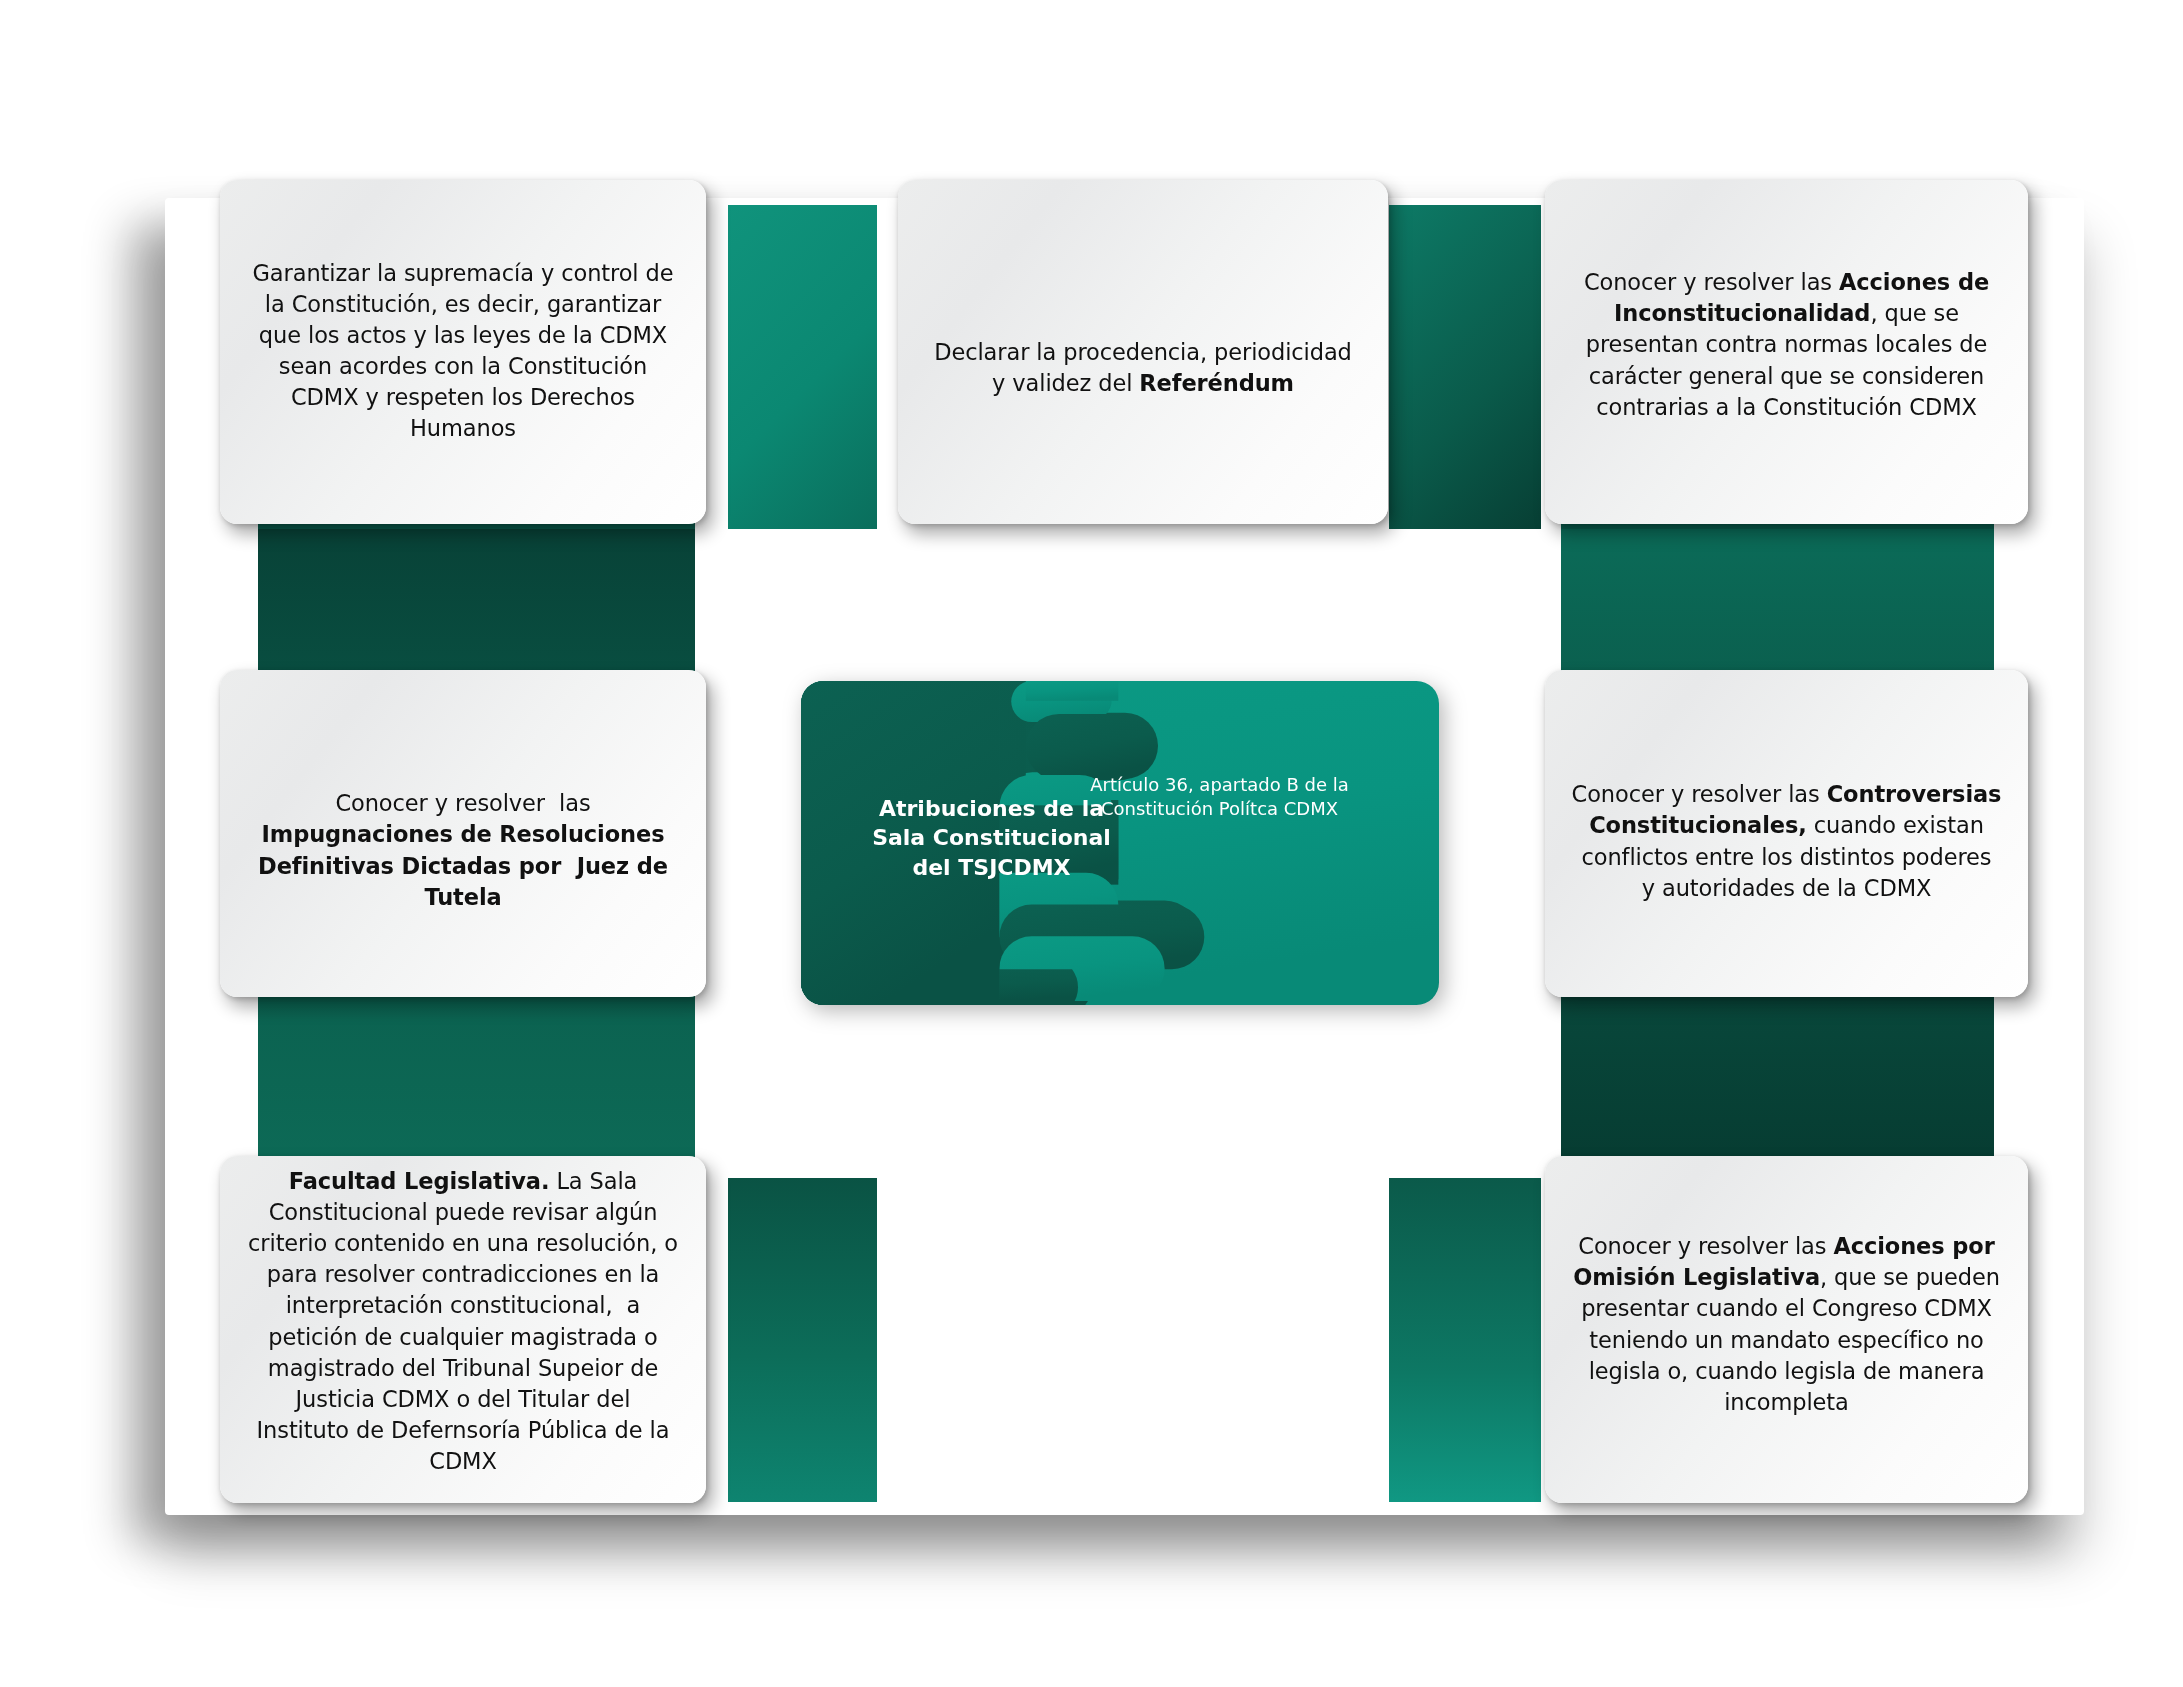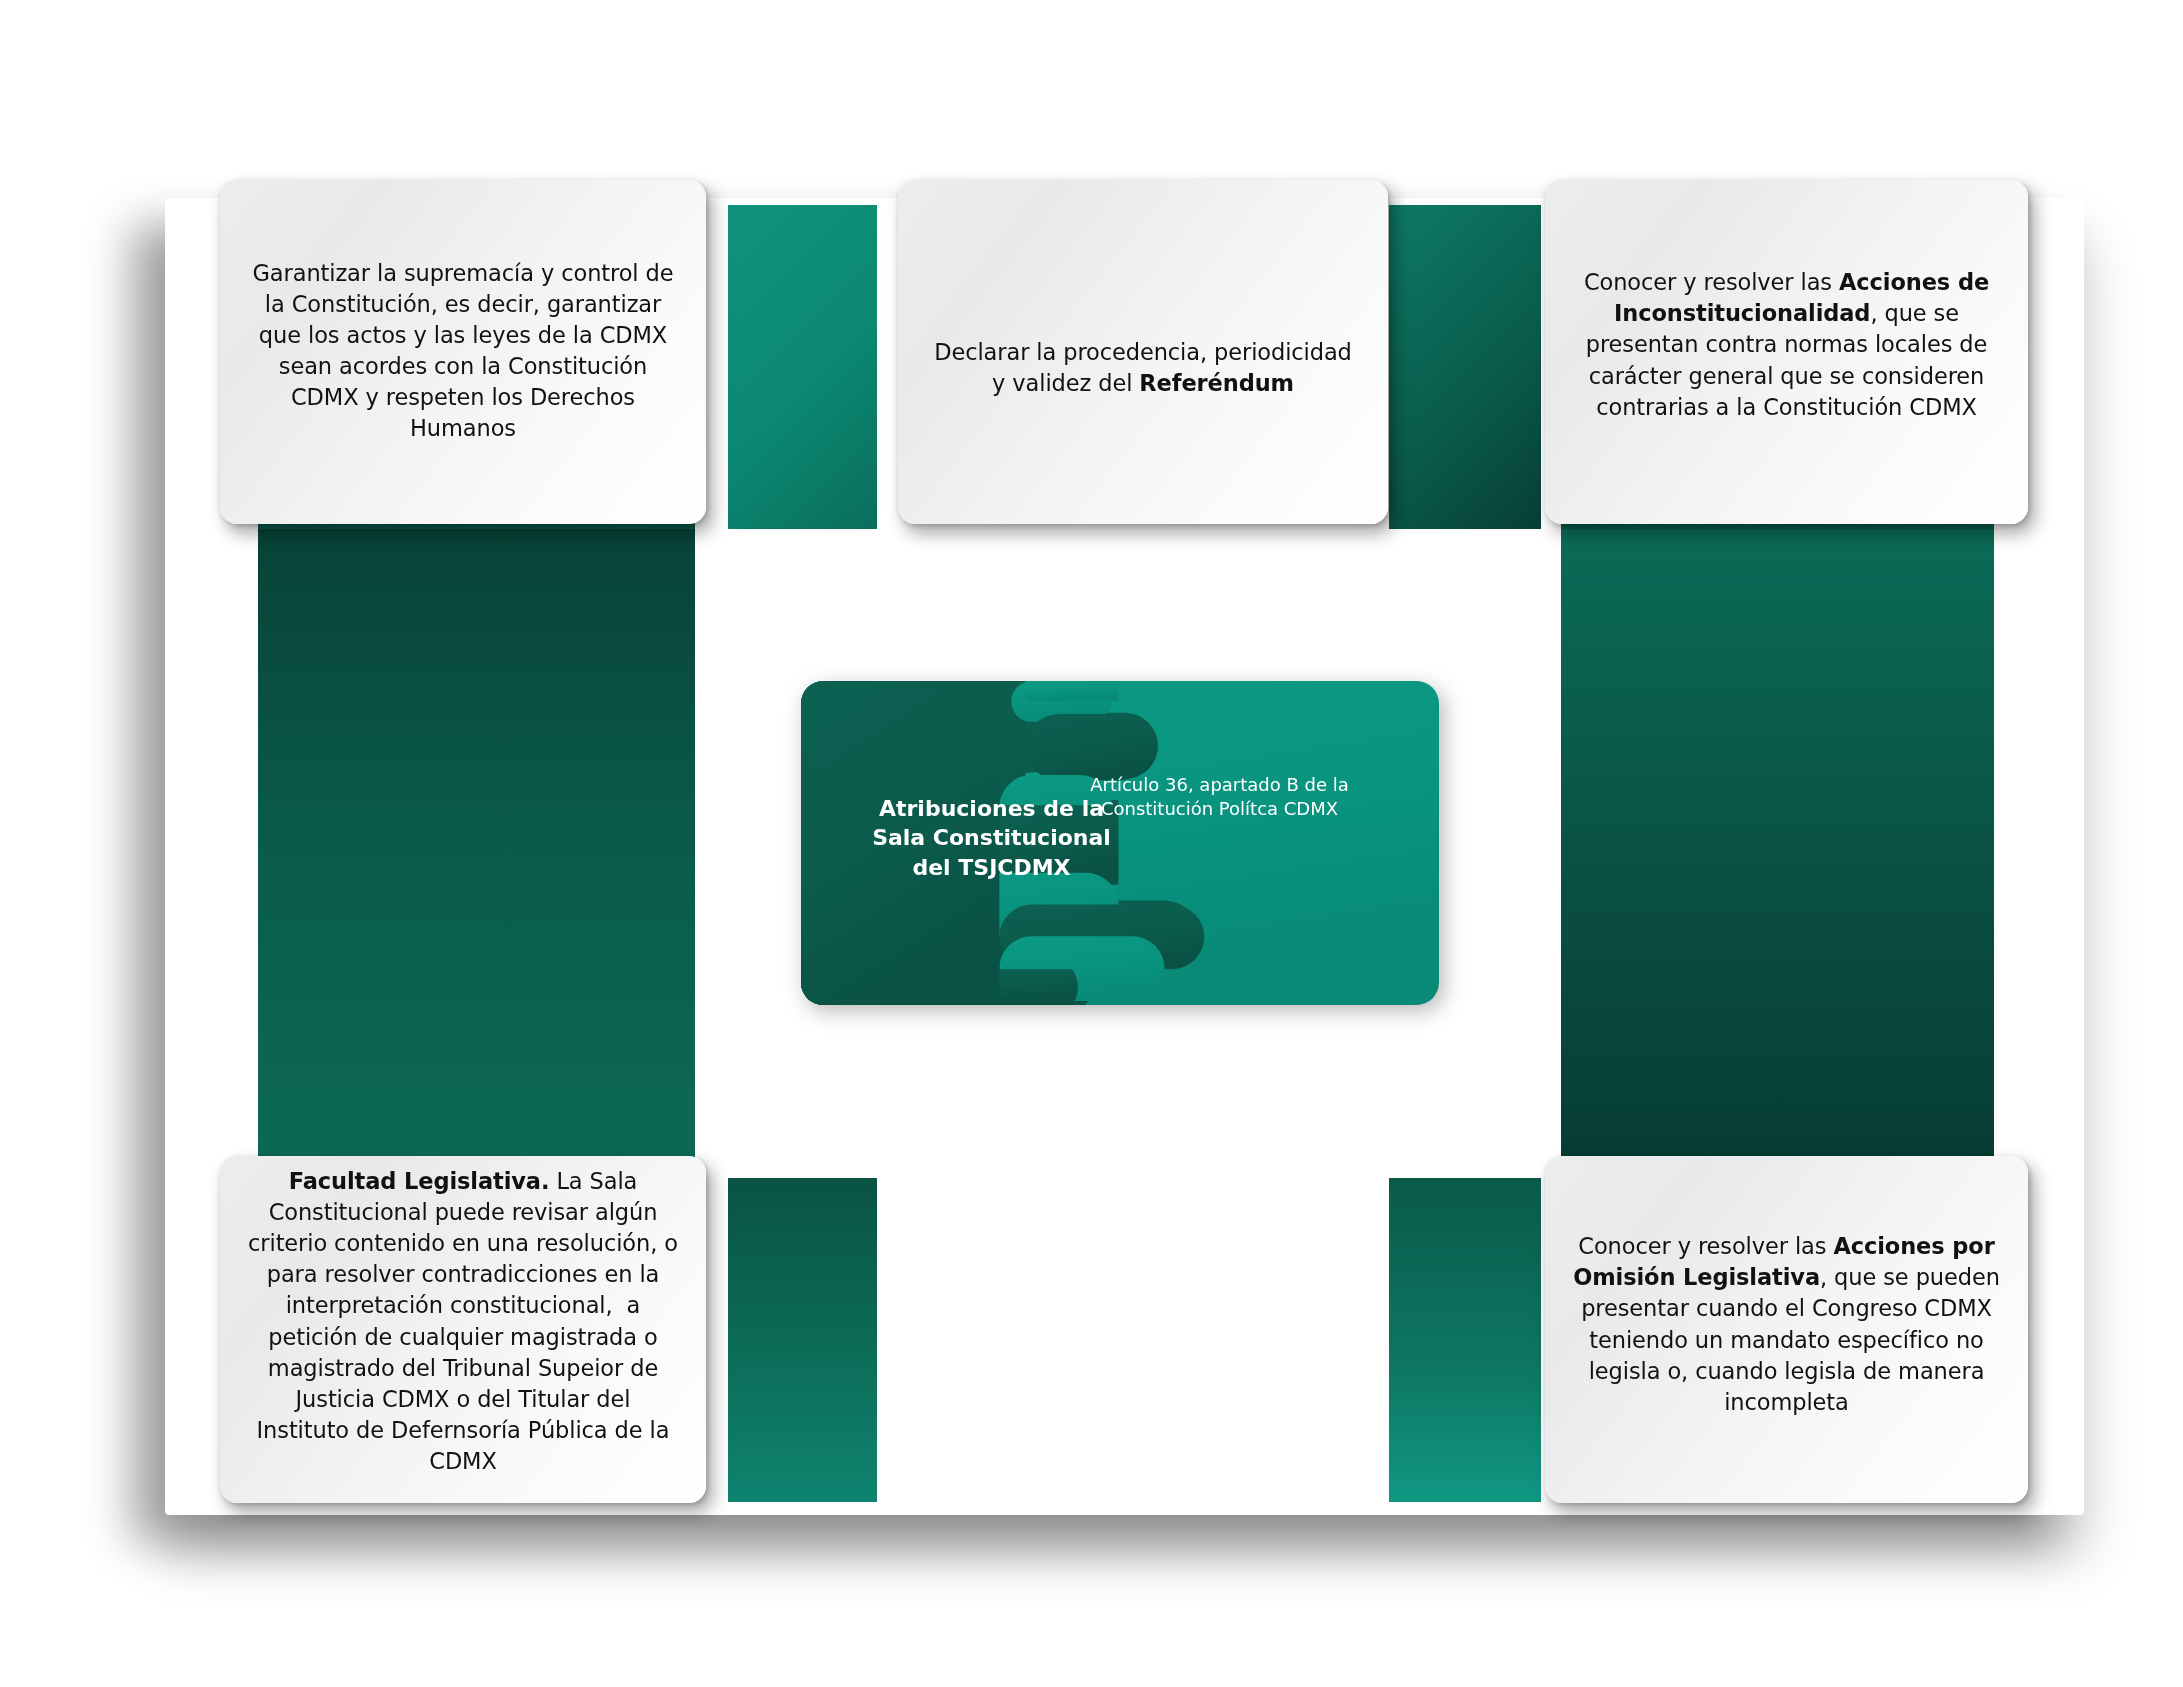--- a/index.html
+++ b/index.html
@@ -153,21 +153,27 @@
   </div>
 
   <div class="card col-b row-1" id="card-top-mid">
     <p>Declarar la procedencia, periodicidad y validez del <b>Referéndum</b></p>
   </div>
 
   <div class="card col-c row-1" id="card-right-top">
     <p>Conocer y resolver las <b>Acciones de Inconstitucionalidad</b>, que se presentan contra normas locales de carácter general que se consideren contrarias a la Constitución CDMX</p>
   </div>
 
-
+  <div class="card col-a row-2" id="card-left-mid">
+    <p>Conocer y resolver&nbsp; las <b>Impugnaciones de Resoluciones Definitivas Dictadas por&nbsp; Juez de Tutela</b></p>
+  </div>
+
+  <div class="card col-c row-2" id="card-right-mid">
+    <p>Conocer y resolver las <b>Controversias Constitucionales,</b> cuando existan conflictos entre los distintos poderes y autoridades de la CDMX</p>
+  </div>
 
   <div class="card col-a row-3" id="card-bot-left">
     <p><b>Facultad Legislativa.</b> La Sala Constitucional puede revisar algún criterio contenido en una resolución, o para resolver contradicciones en la interpretación constitucional,&nbsp; a petición de cualquier magistrada o magistrado del Tribunal Supeior de Justicia CDMX o del Titular del Instituto de Defernsoría Pública de la CDMX</p>
   </div>
 
 
   <div class="card col-c row-3" id="card-bot-right">
     <p>Conocer y resolver las <b>Acciones por Omisión Legislativa</b>, que se pueden presentar cuando el Congreso CDMX teniendo un mandato específico no legisla o, cuando legisla de manera incompleta</p>
   </div>
 

